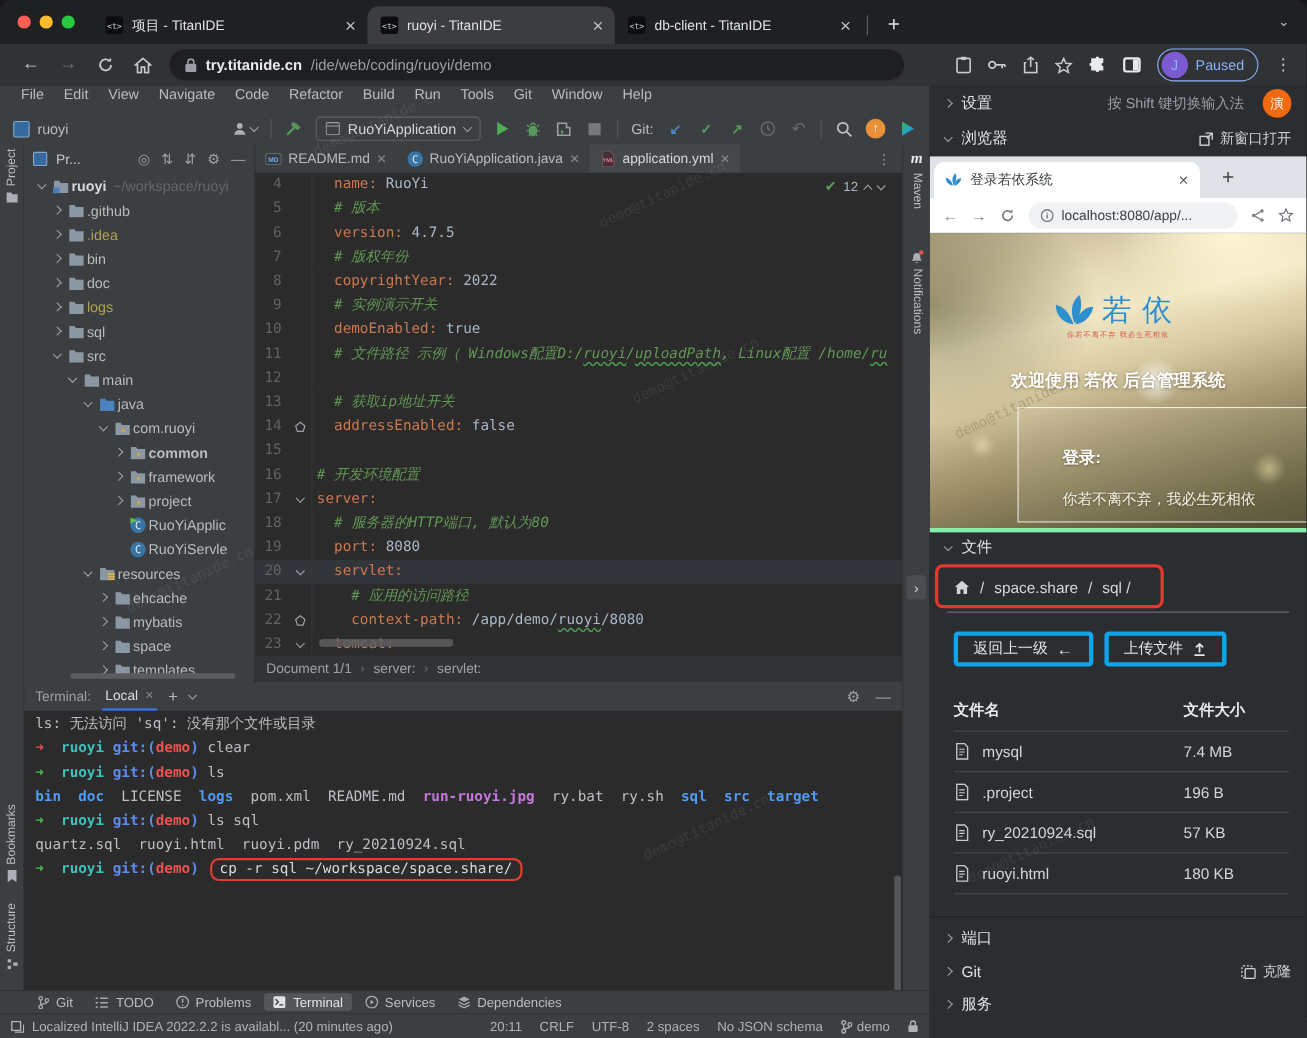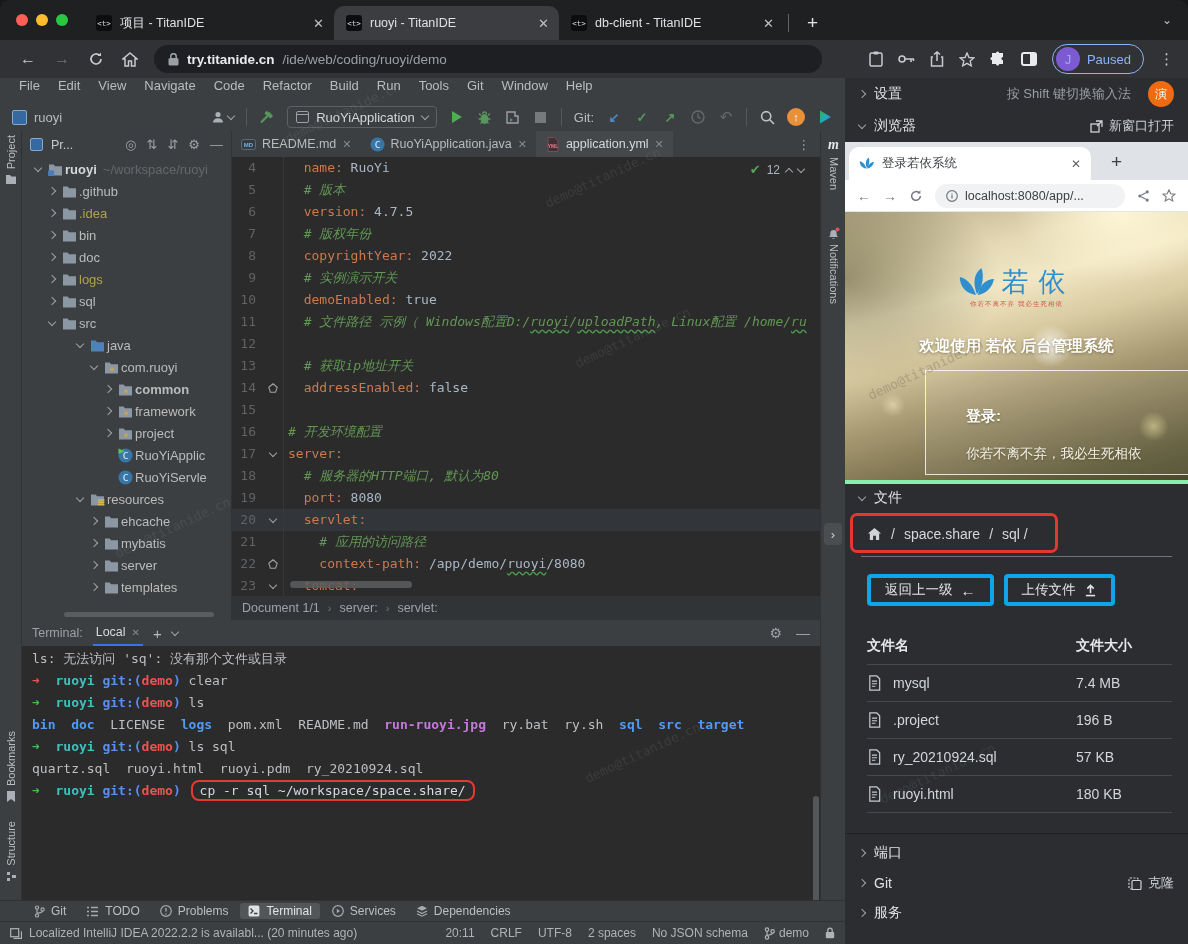--- a/index.html
+++ b/index.html
@@ -497,20 +497,31 @@
               <span class="tchev">
                 <span class="chv d"></span>
               </span>
               <span class="ticon">
                 <svg width="15" height="13" viewBox="0 0 16 14">
                   <path d="M1 1.5h5l1.5 2H15v10H1z" fill="#8b97a3"></path>
                 </svg>
               </span>
               <span class="tlabel">src</span>
             </div>
+            <div class="trow" style="padding-left: 36px;">
+              <span class="tchev">
+                <span class="chv d"></span>
+              </span>
+              <span class="ticon">
+                <svg width="15" height="13" viewBox="0 0 16 14">
+                  <path d="M1 1.5h5l1.5 2H15v10H1z" fill="#8b97a3"></path>
+                </svg>
+              </span>
+              <span class="tlabel">main</span>
+            </div>
             <div class="trow" style="padding-left: 50px;">
               <span class="tchev">
                 <span class="chv d"></span>
               </span>
               <span class="ticon">
                 <svg width="15" height="13" viewBox="0 0 16 14">
                   <path d="M1 1.5h5l1.5 2H15v10H1z" fill="#4d82bc"></path>
                 </svg>
               </span>
               <span class="tlabel">java</span>
@@ -620,21 +631,21 @@
             </div>
             <div class="trow" style="padding-left: 64px;">
               <span class="tchev">
                 <span class="chv r"></span>
               </span>
               <span class="ticon">
                 <svg width="15" height="13" viewBox="0 0 16 14">
                   <path d="M1 1.5h5l1.5 2H15v10H1z" fill="#8b97a3"></path>
                 </svg>
               </span>
-              <span class="tlabel">server</span>
+              <span class="tlabel">space</span>
             </div>
             <div class="trow" style="padding-left: 64px;">
               <span class="tchev">
                 <span class="chv r"></span>
               </span>
               <span class="ticon">
                 <svg width="15" height="13" viewBox="0 0 16 14">
                   <path d="M1 1.5h5l1.5 2H15v10H1z" fill="#8b97a3"></path>
                 </svg>
               </span>

